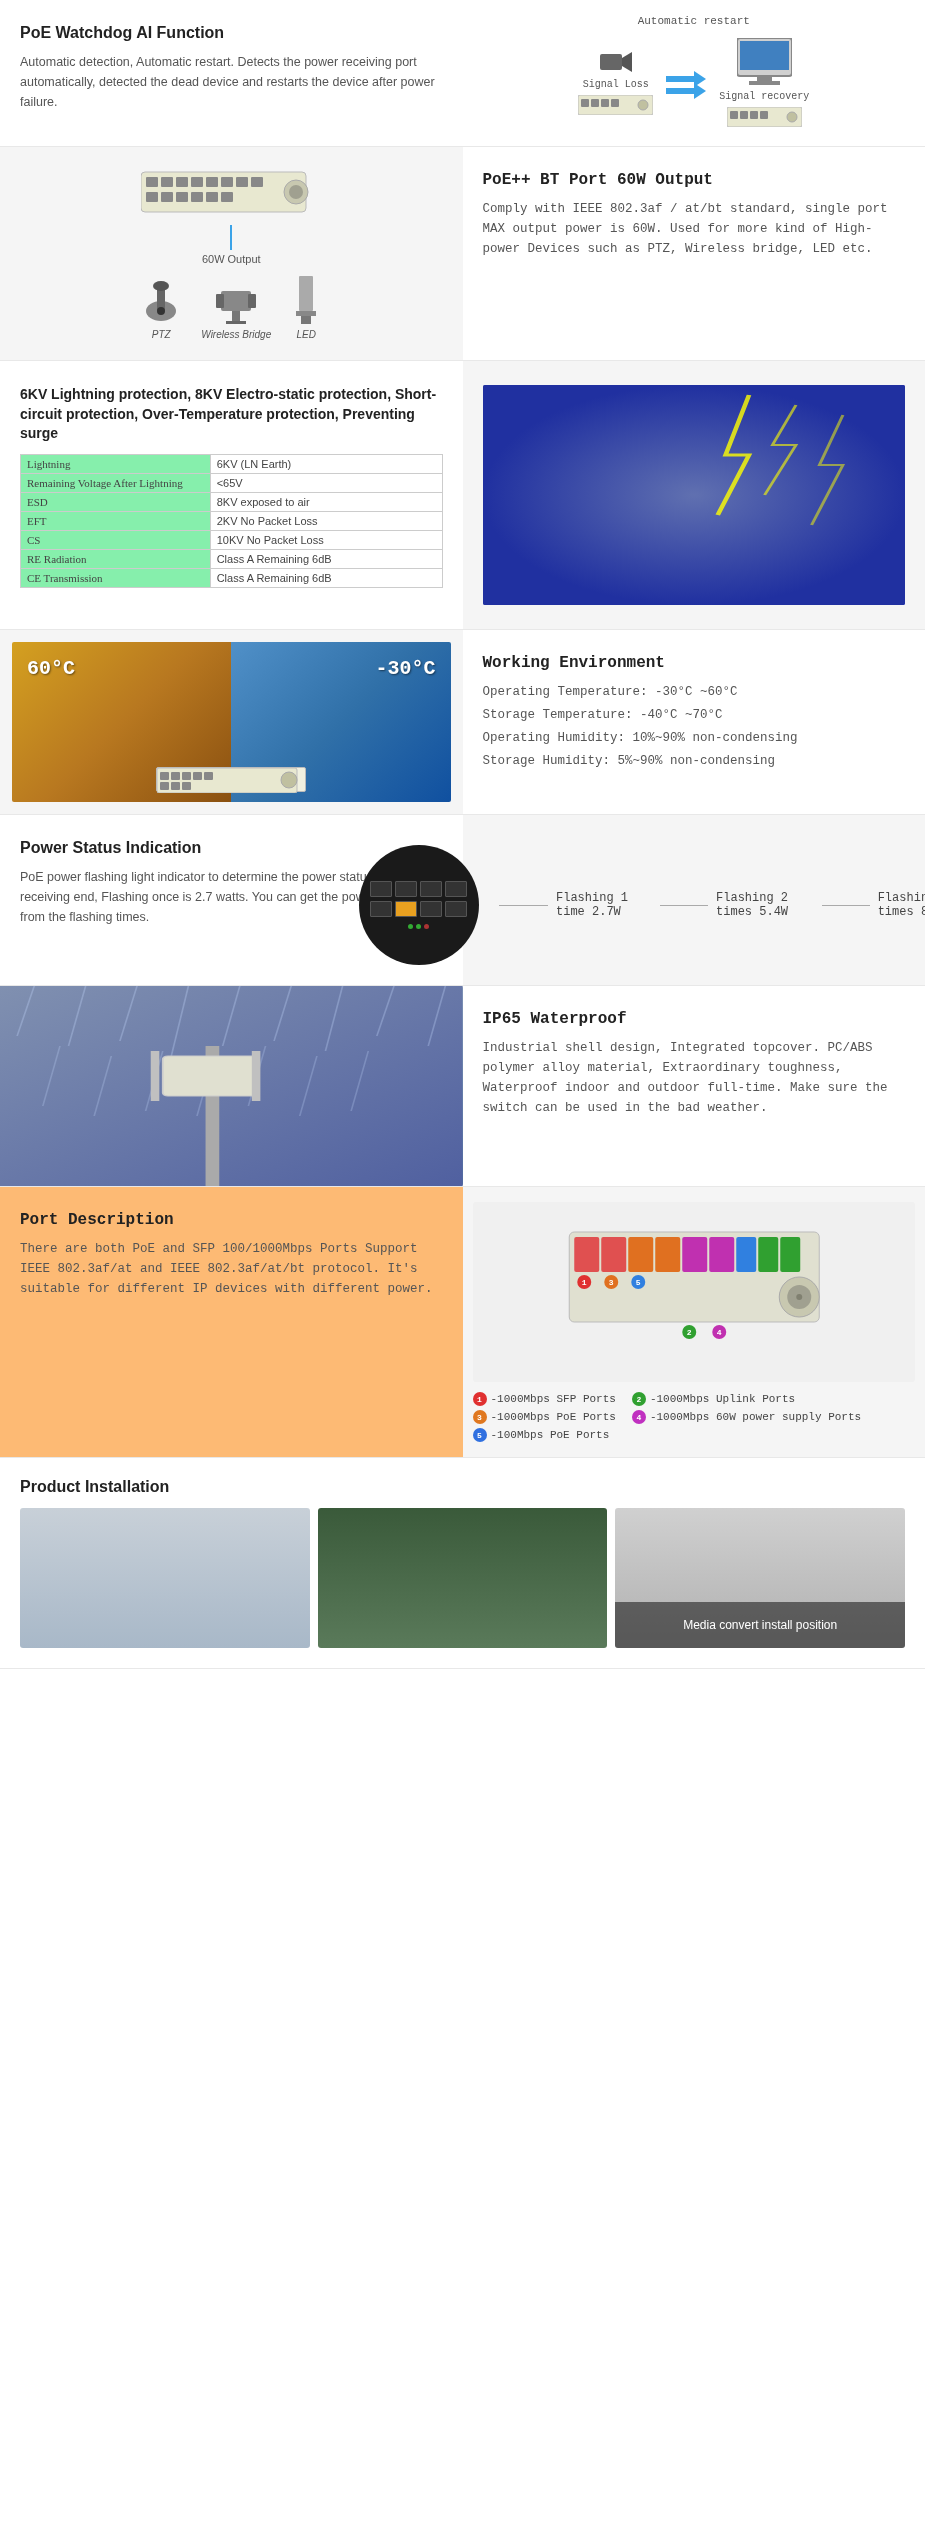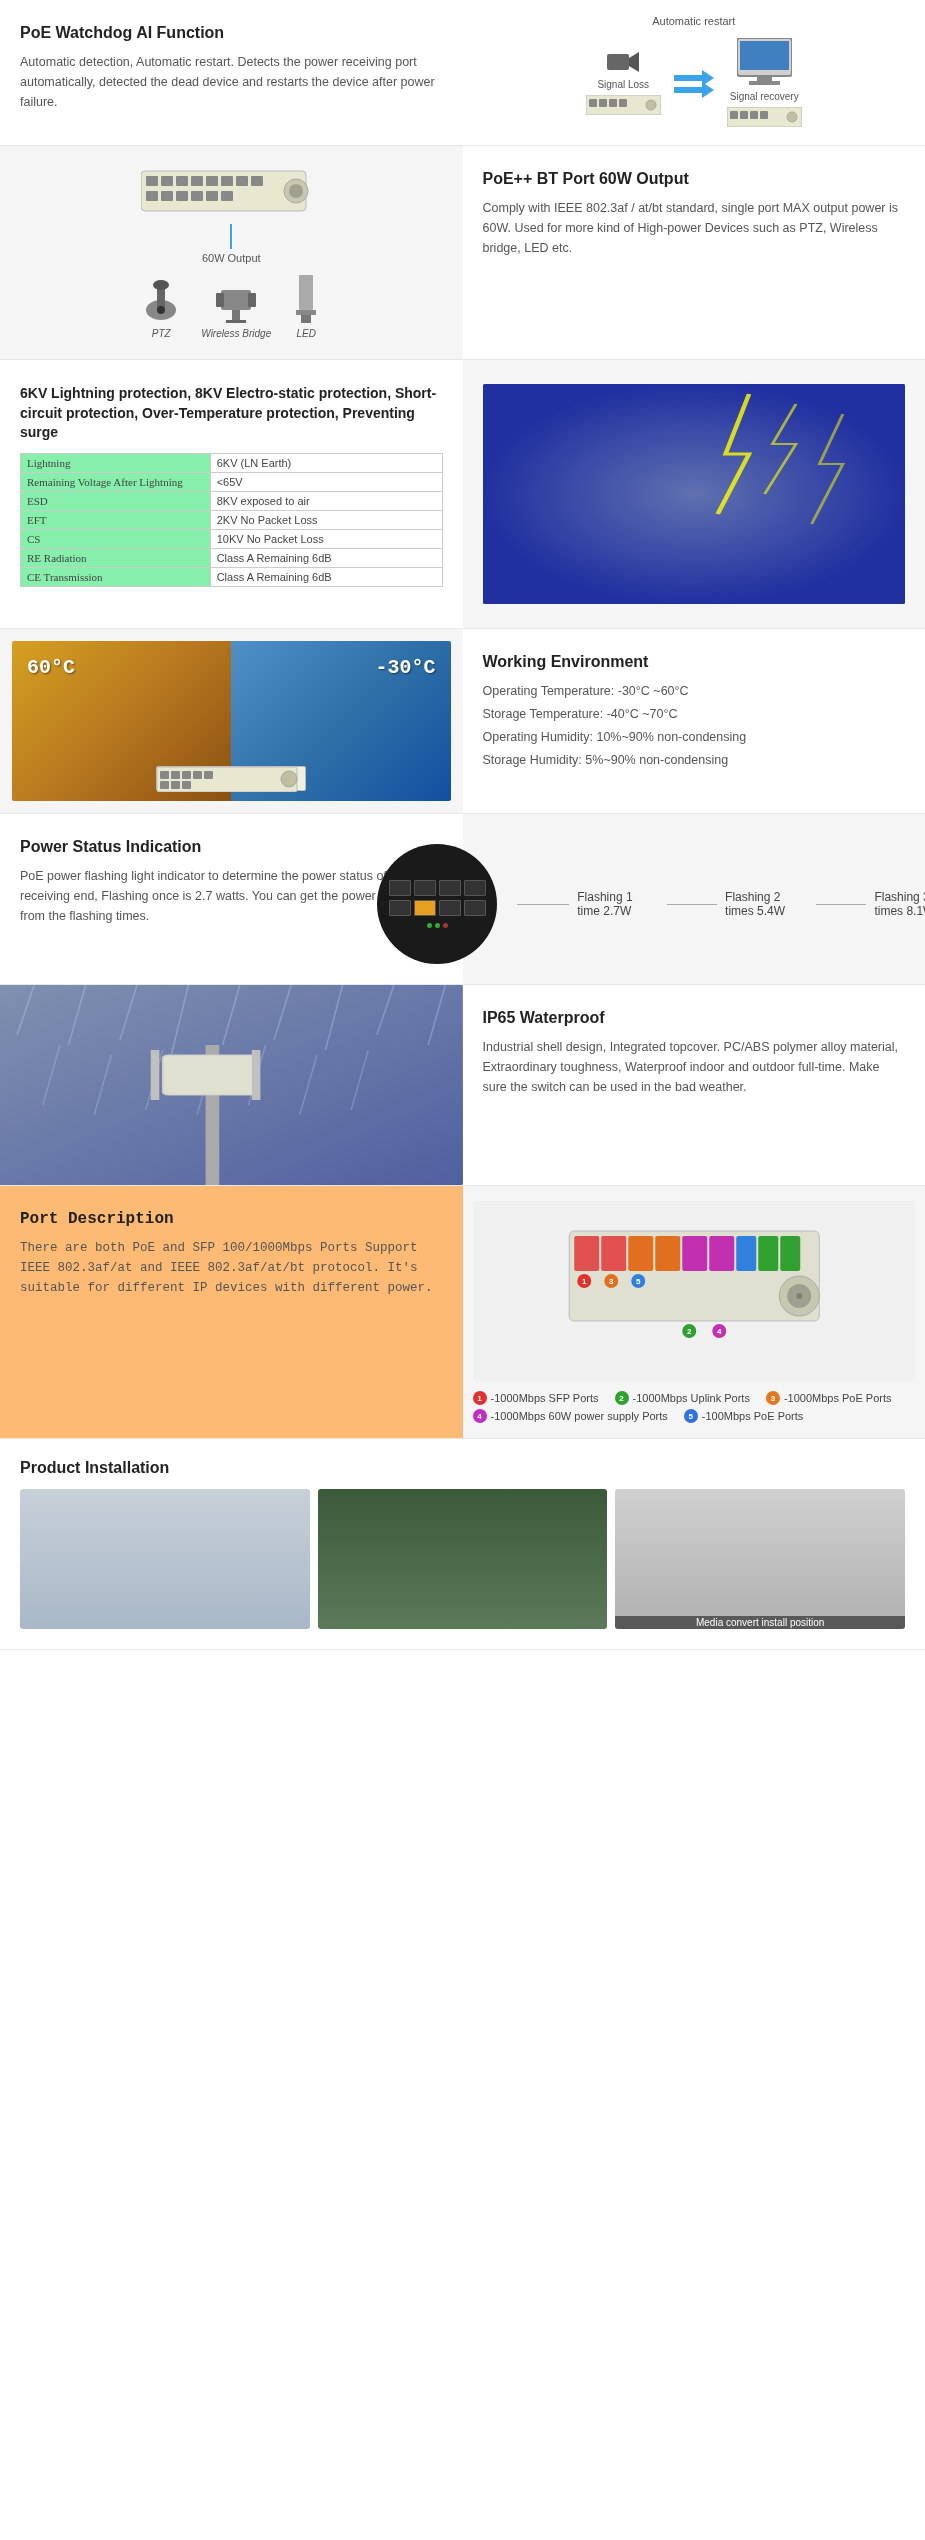--- a/index.html
+++ b/index.html
@@ -23,20 +23,21 @@
     }
 
     .section-right {
       width: 50%;
       padding: 24px 20px;
       background: #f5f5f5;
     }
 
     .section-right.white {
       background: #fff;
+      font-family: Liberation Mono, monospace;
     }
 
     .section-full {
       width: 100%;
       padding: 20px 20px 10px 20px;
       border-bottom: 1px solid #e8e8e8;
     }
 
     h2 {
       font-size: 16px;
@@ -249,22 +250,22 @@
       border-radius: 3px;
       position: relative;
       overflow: hidden;
       display: flex;
       align-items: flex-end;
     }
 
     .install-label {
       background: rgba(0,0,0,0.5);
       color: white;
-      font-size: 10px;
-      padding: 1px 5px;
+      font-size: 12px;
+      padding: 16px 5px;
       width: 100%;
       text-align: center;
     }
 
     
     .lightning-image {
       width: 100%;
       height: 220px;
       background: linear-gradient(135deg, #5060a0, #3040a8, #1020c0);
       border-radius: 2px;

